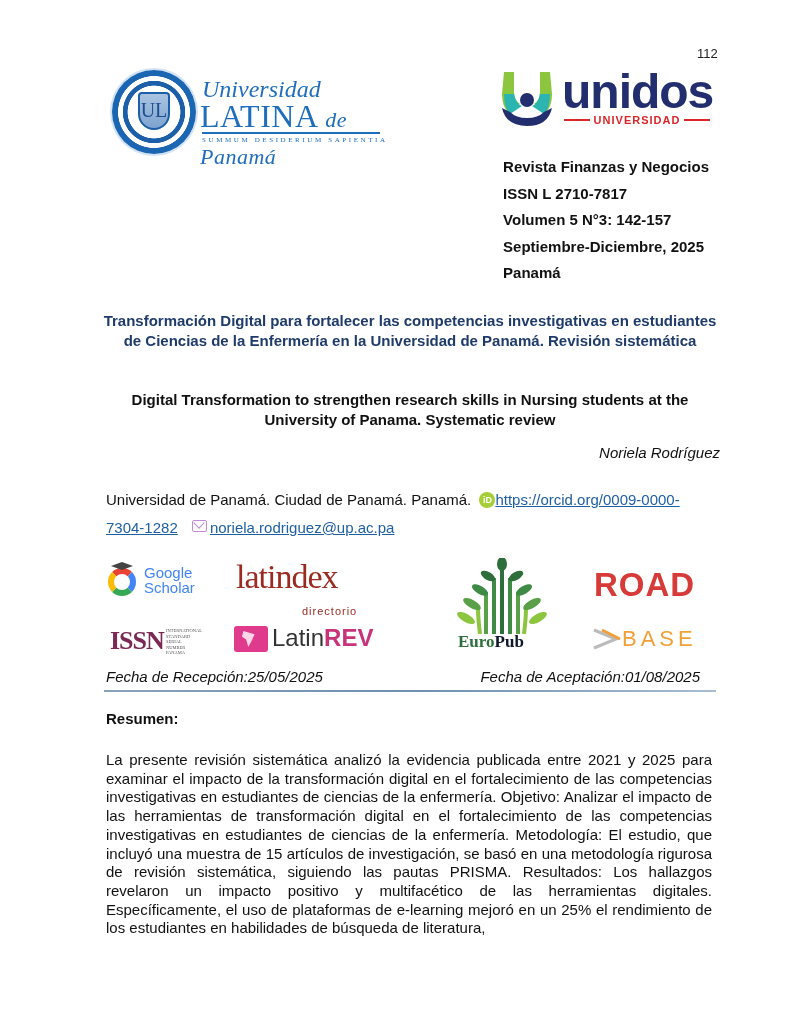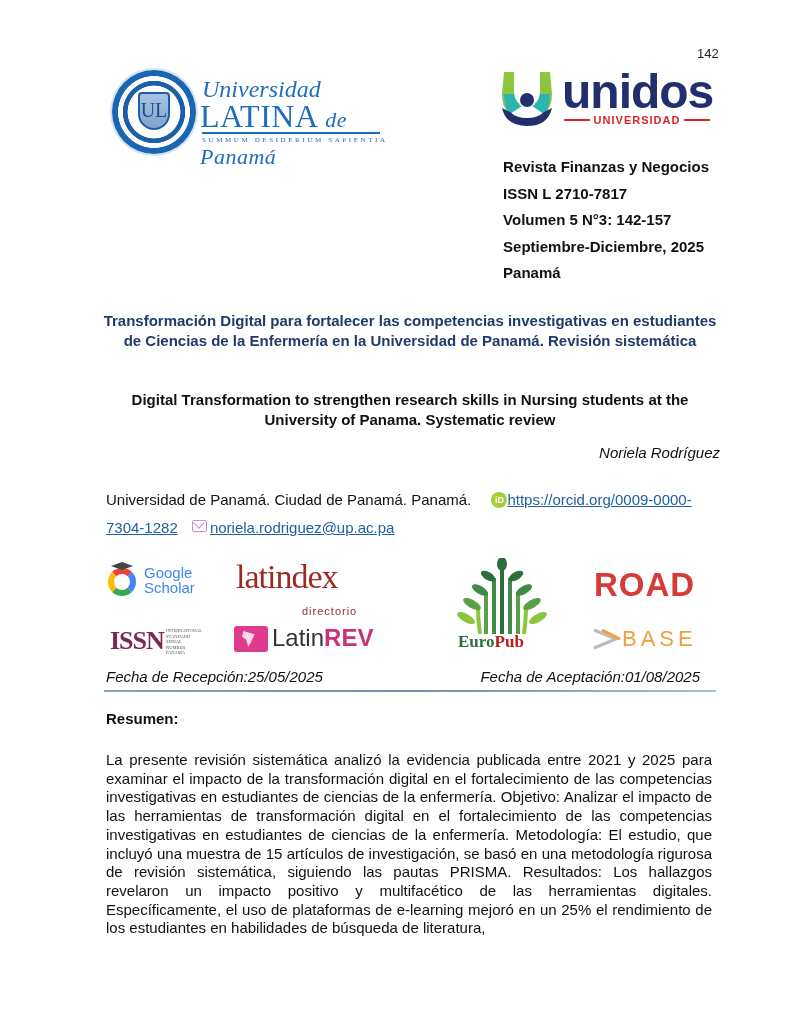--- a/index.html
+++ b/index.html
@@ -33,21 +33,21 @@
 
   
   .journal { position: absolute; right: 82px; top: 154px; text-align: left; font-weight: bold; font-size: 15px; line-height: 26.5px; color: #111; }
 
   .title-es { position: absolute; left: 100px; width: 620px; top: 311px; text-align: center; font-weight: bold; font-size: 15px; line-height: 20px; color: #1f3b6b; }
   .title-en { position: absolute; left: 100px; width: 620px; top: 390px; text-align: center; font-weight: bold; font-size: 15px; line-height: 20px; color: #111; }
   .author { position: absolute; left: 100px; width: 620px; top: 444px; text-align: right; font-style: italic; font-size: 15px; color: #111; }
 
   .affil { position: absolute; left: 106px; top: 486px; width: 610px; font-size: 15px; line-height: 28px; color: #111; }
   .affil a { color: #1f5fa3; text-decoration: underline; }
-  .orcid-icon { display: inline-block; width: 16px; height: 16px; border-radius: 50%; background: #a6ce39; color: #fff; font-size: 9px; font-weight: bold; text-align: center; line-height: 16px; vertical-align: 2px; margin-left: 16px; }
+  .orcid-icon { display: inline-block; width: 16px; height: 16px; border-radius: 50%; background: #a6ce39; color: #fff; font-size: 9px; font-weight: bold; text-align: center; line-height: 16px; vertical-align: 2px; margin-left: 4px; }
   .mail-icon { display: inline-block; width: 15px; height: 12px; border: 1.5px solid #c58ad6; border-radius: 2px; position: relative; vertical-align: 1px; margin: 0 3px 0 10px; }
   .mail-icon::after { content: ""; position: absolute; left: 2px; top: -2px; width: 7px; height: 7px; border-right: 1.5px solid #c58ad6; border-bottom: 1.5px solid #c58ad6; transform: rotate(45deg); }
 
   
   .logo { position: absolute; }
   .gscholar { left: 108px; top: 562px; width: 100px; height: 36px; }
   .gscholar .g { position: absolute; left: 0; top: 6px; width: 28px; height: 28px; border-radius: 50%; border: 6px solid; border-color: #ea4335 #4285f4 #34a853 #fbbc05; }
   .gscholar .cap { position: absolute; left: 3px; top: 0; width: 22px; height: 8px; background: #444; clip-path: polygon(50% 0, 100% 50%, 50% 100%, 0 50%); }
   .gscholar .t { position: absolute; left: 36px; top: 3px; font-size: 15px; line-height: 15px; color: #4285f4; }
 
@@ -60,40 +60,40 @@
   .issn .s { position: absolute; left: 56px; top: 2px; font-family: "Liberation Serif", serif; font-size: 4.5px; line-height: 5.5px; color: #555; }
 
   .latinrev { left: 234px; top: 624px; width: 148px; height: 32px; }
   .latinrev .map { position: absolute; left: 0; top: 2px; width: 34px; height: 26px; background: #e03a8c; border-radius: 3px; }
   .latinrev .map::after { content: ""; position: absolute; left: 8px; top: 5px; width: 14px; height: 16px; background: #ffd5e8; clip-path: polygon(10% 0, 90% 20%, 70% 60%, 45% 100%, 30% 55%, 0 35%); }
   .latinrev .t { position: absolute; left: 38px; top: 0px; font-size: 24px; color: #333; }
   .latinrev .t b { color: #c8337a; }
 
   .europub { left: 456px; top: 558px; width: 92px; height: 100px; }
   .europub .t { position: absolute; left: 2px; top: 74px; font-family: "Liberation Serif", serif; font-weight: bold; font-size: 17px; color: #2d6e3a; }
-  .europub .t b { color: #b91c1c; }
+  .europub .t b { color: #0f172a; }
 
   .road { left: 594px; top: 566px; width: 120px; height: 40px; }
   .road .t { position: absolute; left: 0; top: 0; font-weight: bold; font-size: 33px; color: #d63b3a; letter-spacing: 1px; }
 
   .base { left: 592px; top: 624px; width: 120px; height: 30px; }
   .base .chev { position: absolute; left: 0; top: 4px; width: 30px; height: 22px; }
   .base .t { position: absolute; left: 30px; top: 2px; font-size: 22px; color: #f0a03a; letter-spacing: 4px; }
 
   .dates { position: absolute; left: 106px; top: 668px; width: 594px; font-style: italic; font-size: 15px; color: #111; }
   .dates .right { position: absolute; right: 0; top: 0; }
   .divider { position: absolute; left: 104px; top: 690px; width: 612px; height: 2px; background: linear-gradient(90deg, #8aa3bd, #6d8fb0, #a7bdd1); }
 
   .resumen-h { position: absolute; left: 106px; top: 710px; font-weight: bold; font-size: 15px; color: #111; }
   .abstract { position: absolute; left: 106px; top: 751px; width: 606px; font-size: 15px; line-height: 18.7px; text-align: justify; color: #111; }
 </style>
 </head>
 <body>
 
-<div class="page-number">142</div>
+<div class="page-number">112</div>
 
 <div class="ulatina">
   <div class="seal">
     <div class="shield">
         <span>UL</span>
       </div>
   </div>
   <div class="word1">Universidad</div>
   <div class="word2"><span>LATINA</span> <i>de Panamá</i></div>
   <div class="motto-line"></div>

